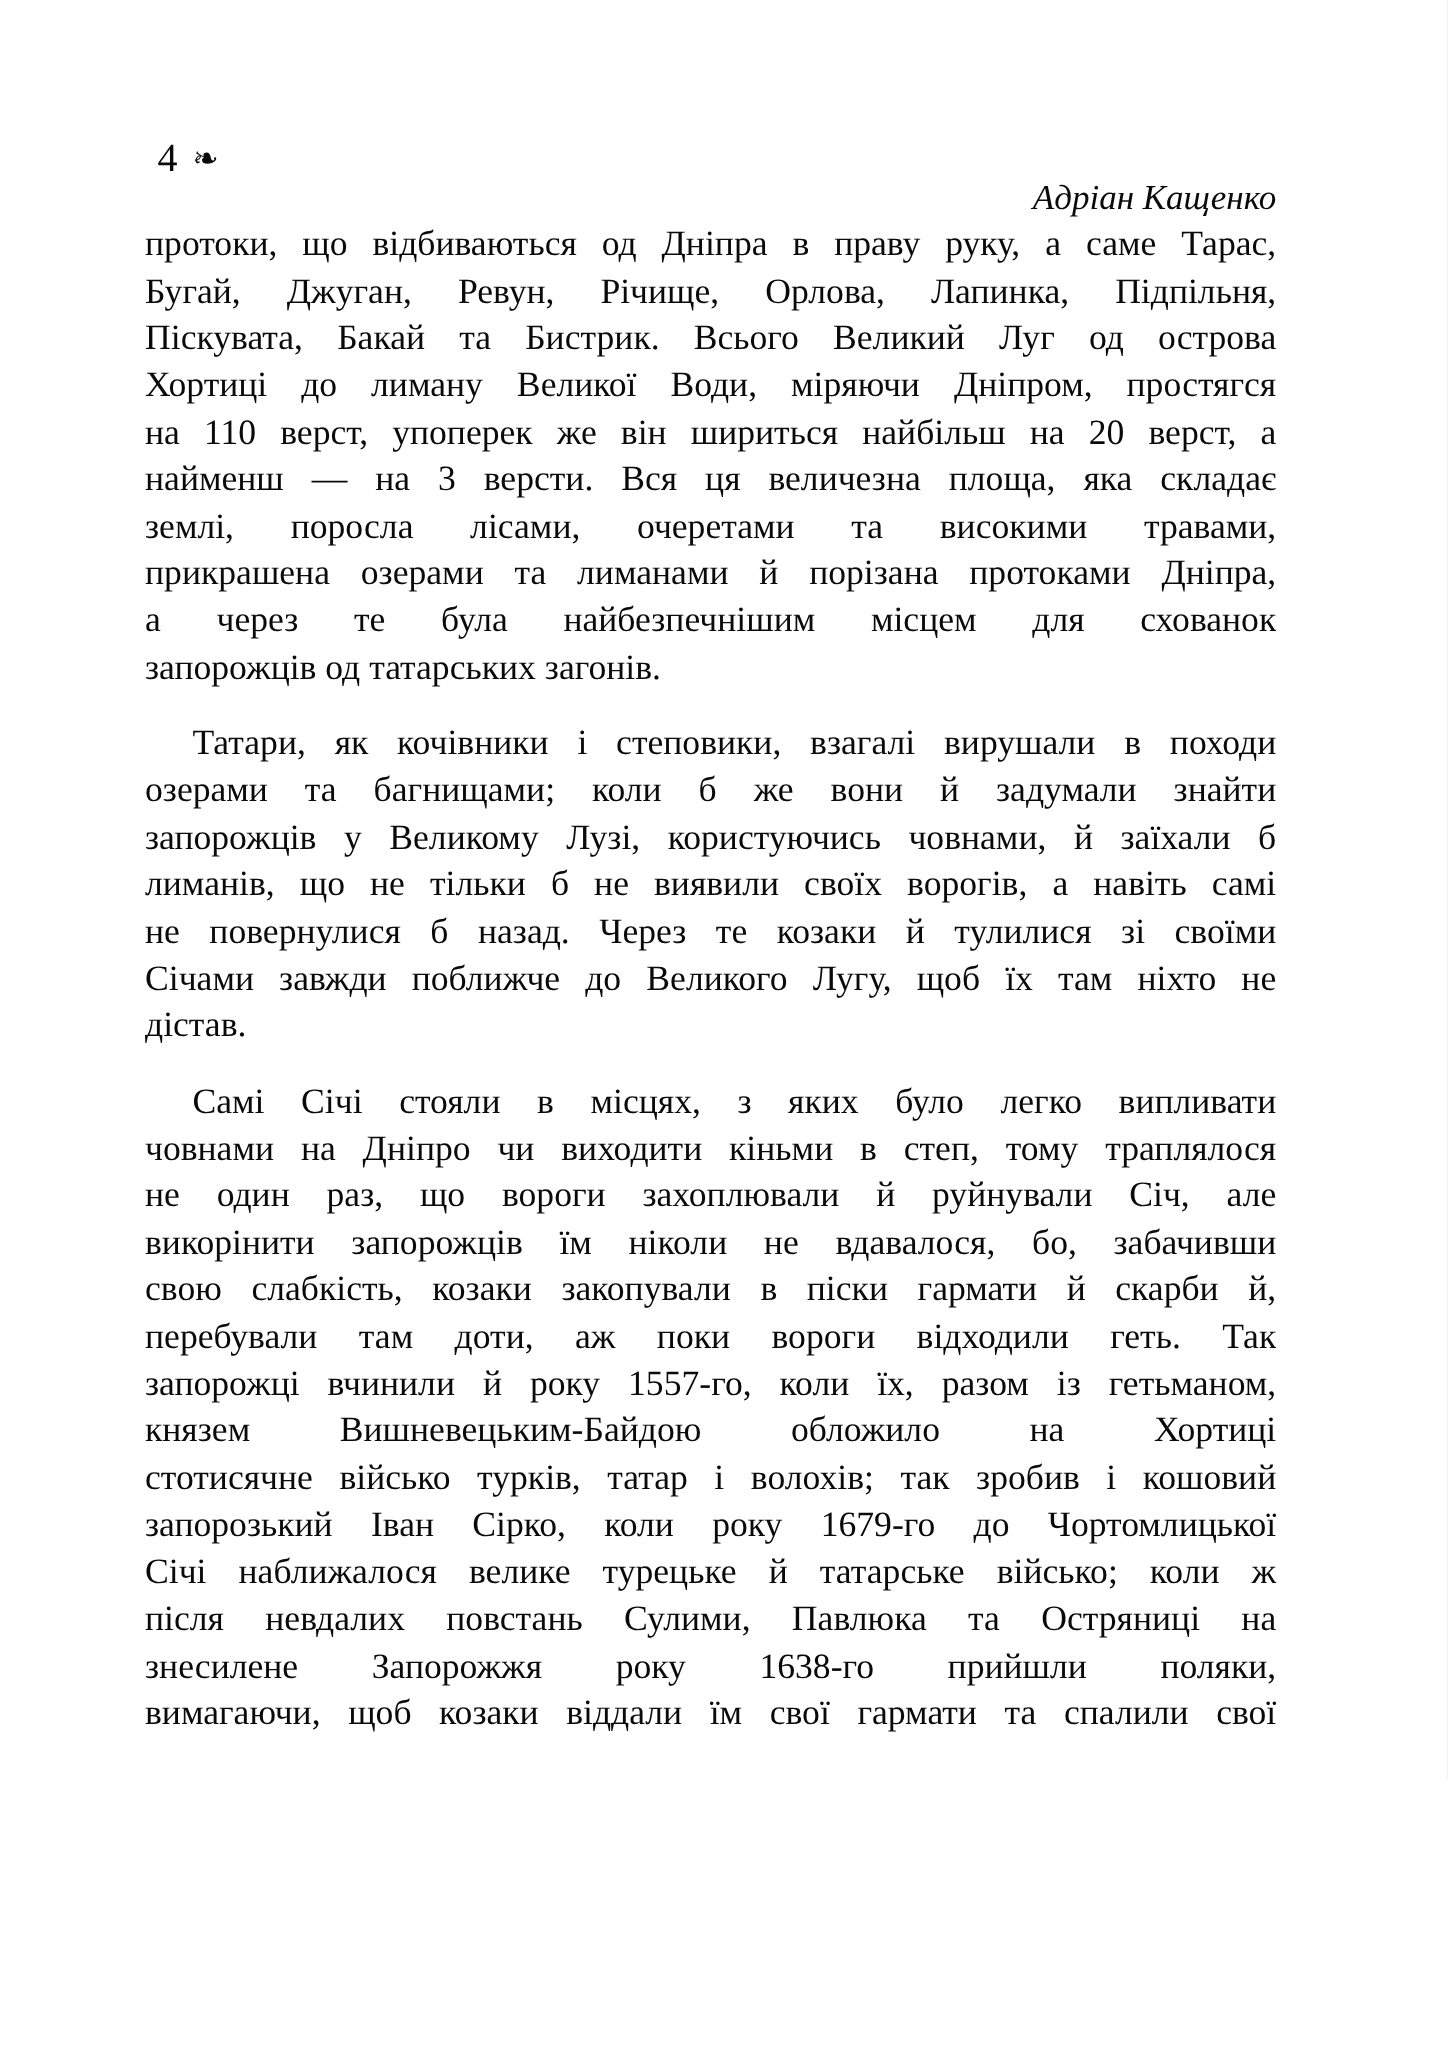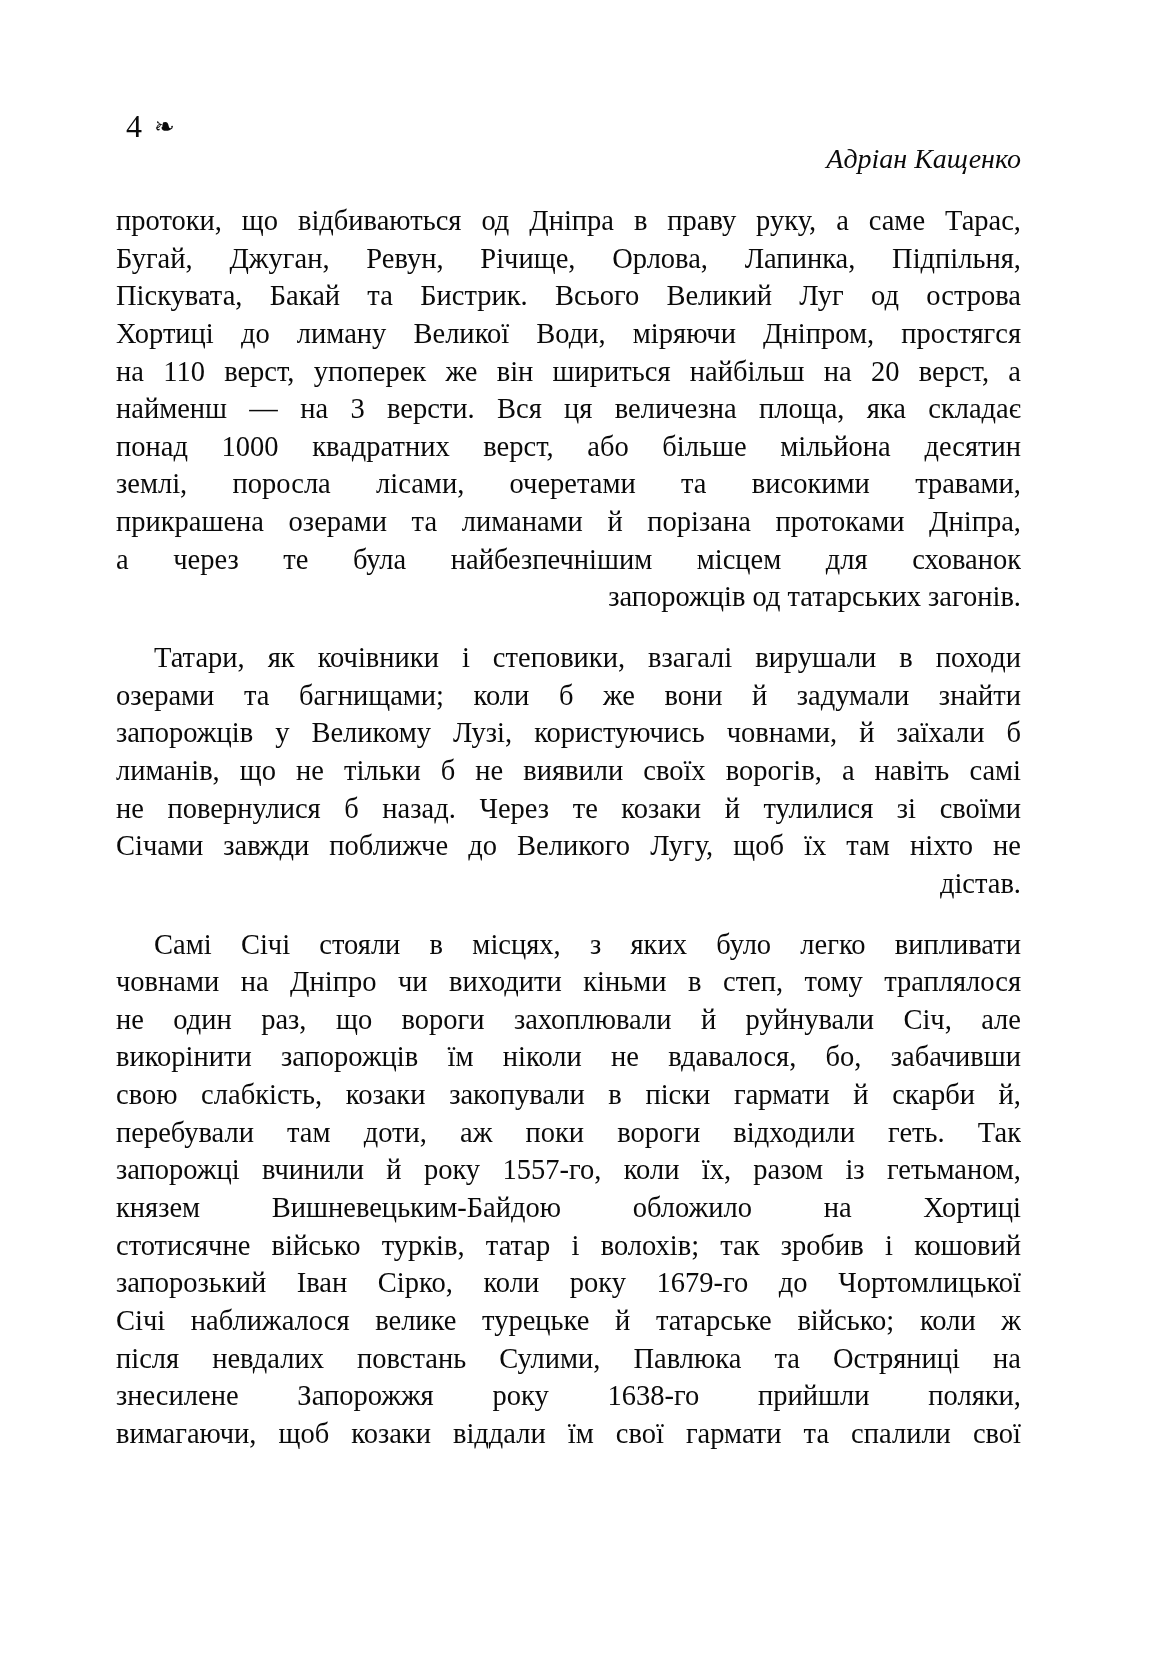--- a/index.html
+++ b/index.html
@@ -48,37 +48,37 @@
     left: 0;
     width: 100%;
     text-align: right;
     font-style: italic;
     font-size: 28px;
     line-height: 40px;
     margin-top: 33px;
   }
   .body-text {
     position: absolute;
-    top: 202px;
+    top: 177px;
     left: 116px;
     width: 905px;
   }
   .line {
     height: 37.65px;
     line-height: 37.65px;
     font-size: 28.5px;
     white-space: normal;
     overflow: hidden;
   }
   .line.justify {
     text-align: justify;
     text-align-last: justify;
   }
   .line.plain {
-    text-align: right;
+    text-align: left;
   }
   .line.indent {
     padding-left: 38px;
     margin-top: 23px;
   }
 </style>
 </head>
 <body>
 
 <div class="page">
@@ -91,21 +91,20 @@
     <div class="author">Адріан Кащенко</div>
   </div>
 
   <div class="body-text" id="body-text">
       <div class="line justify">протоки, що відбиваються од Дніпра в праву руку, а саме Тарас,</div>
       <div class="line justify">Бугай, Джуган, Ревун, Річище, Орлова, Лапинка, Підпільня,</div>
       <div class="line justify">Піскувата, Бакай та Бистрик. Всього Великий Луг од острова</div>
       <div class="line justify">Хортиці до лиману Великої Води, міряючи Дніпром, простягся</div>
       <div class="line justify">на 110 верст, упоперек же він шириться найбільш на 20 верст, а</div>
       <div class="line justify">найменш — на 3 версти. Вся ця величезна площа, яка складає</div>
-      <div class="line justify">понад 1000 квадратних верст, або більше мільйона десятин</div>
       <div class="line justify">землі, поросла лісами, очеретами та високими травами,</div>
       <div class="line justify">прикрашена озерами та лиманами й порізана протоками Дніпра,</div>
       <div class="line justify">а через те була найбезпечнішим місцем для схованок</div>
       <div class="line plain">запорожців од татарських загонів.</div>
       <div class="line justify indent">Татари, як кочівники і степовики, взагалі вирушали в походи</div>
       <div class="line justify">озерами та багнищами; коли б же вони й задумали знайти</div>
       <div class="line justify">запорожців у Великому Лузі, користуючись човнами, й заїхали б</div>
       <div class="line justify">лиманів, що не тільки б не виявили своїх ворогів, а навіть самі</div>
       <div class="line justify">не повернулися б назад. Через те козаки й тулилися зі своїми</div>
       <div class="line justify">Січами завжди поближче до Великого Лугу, щоб їх там ніхто не</div>

